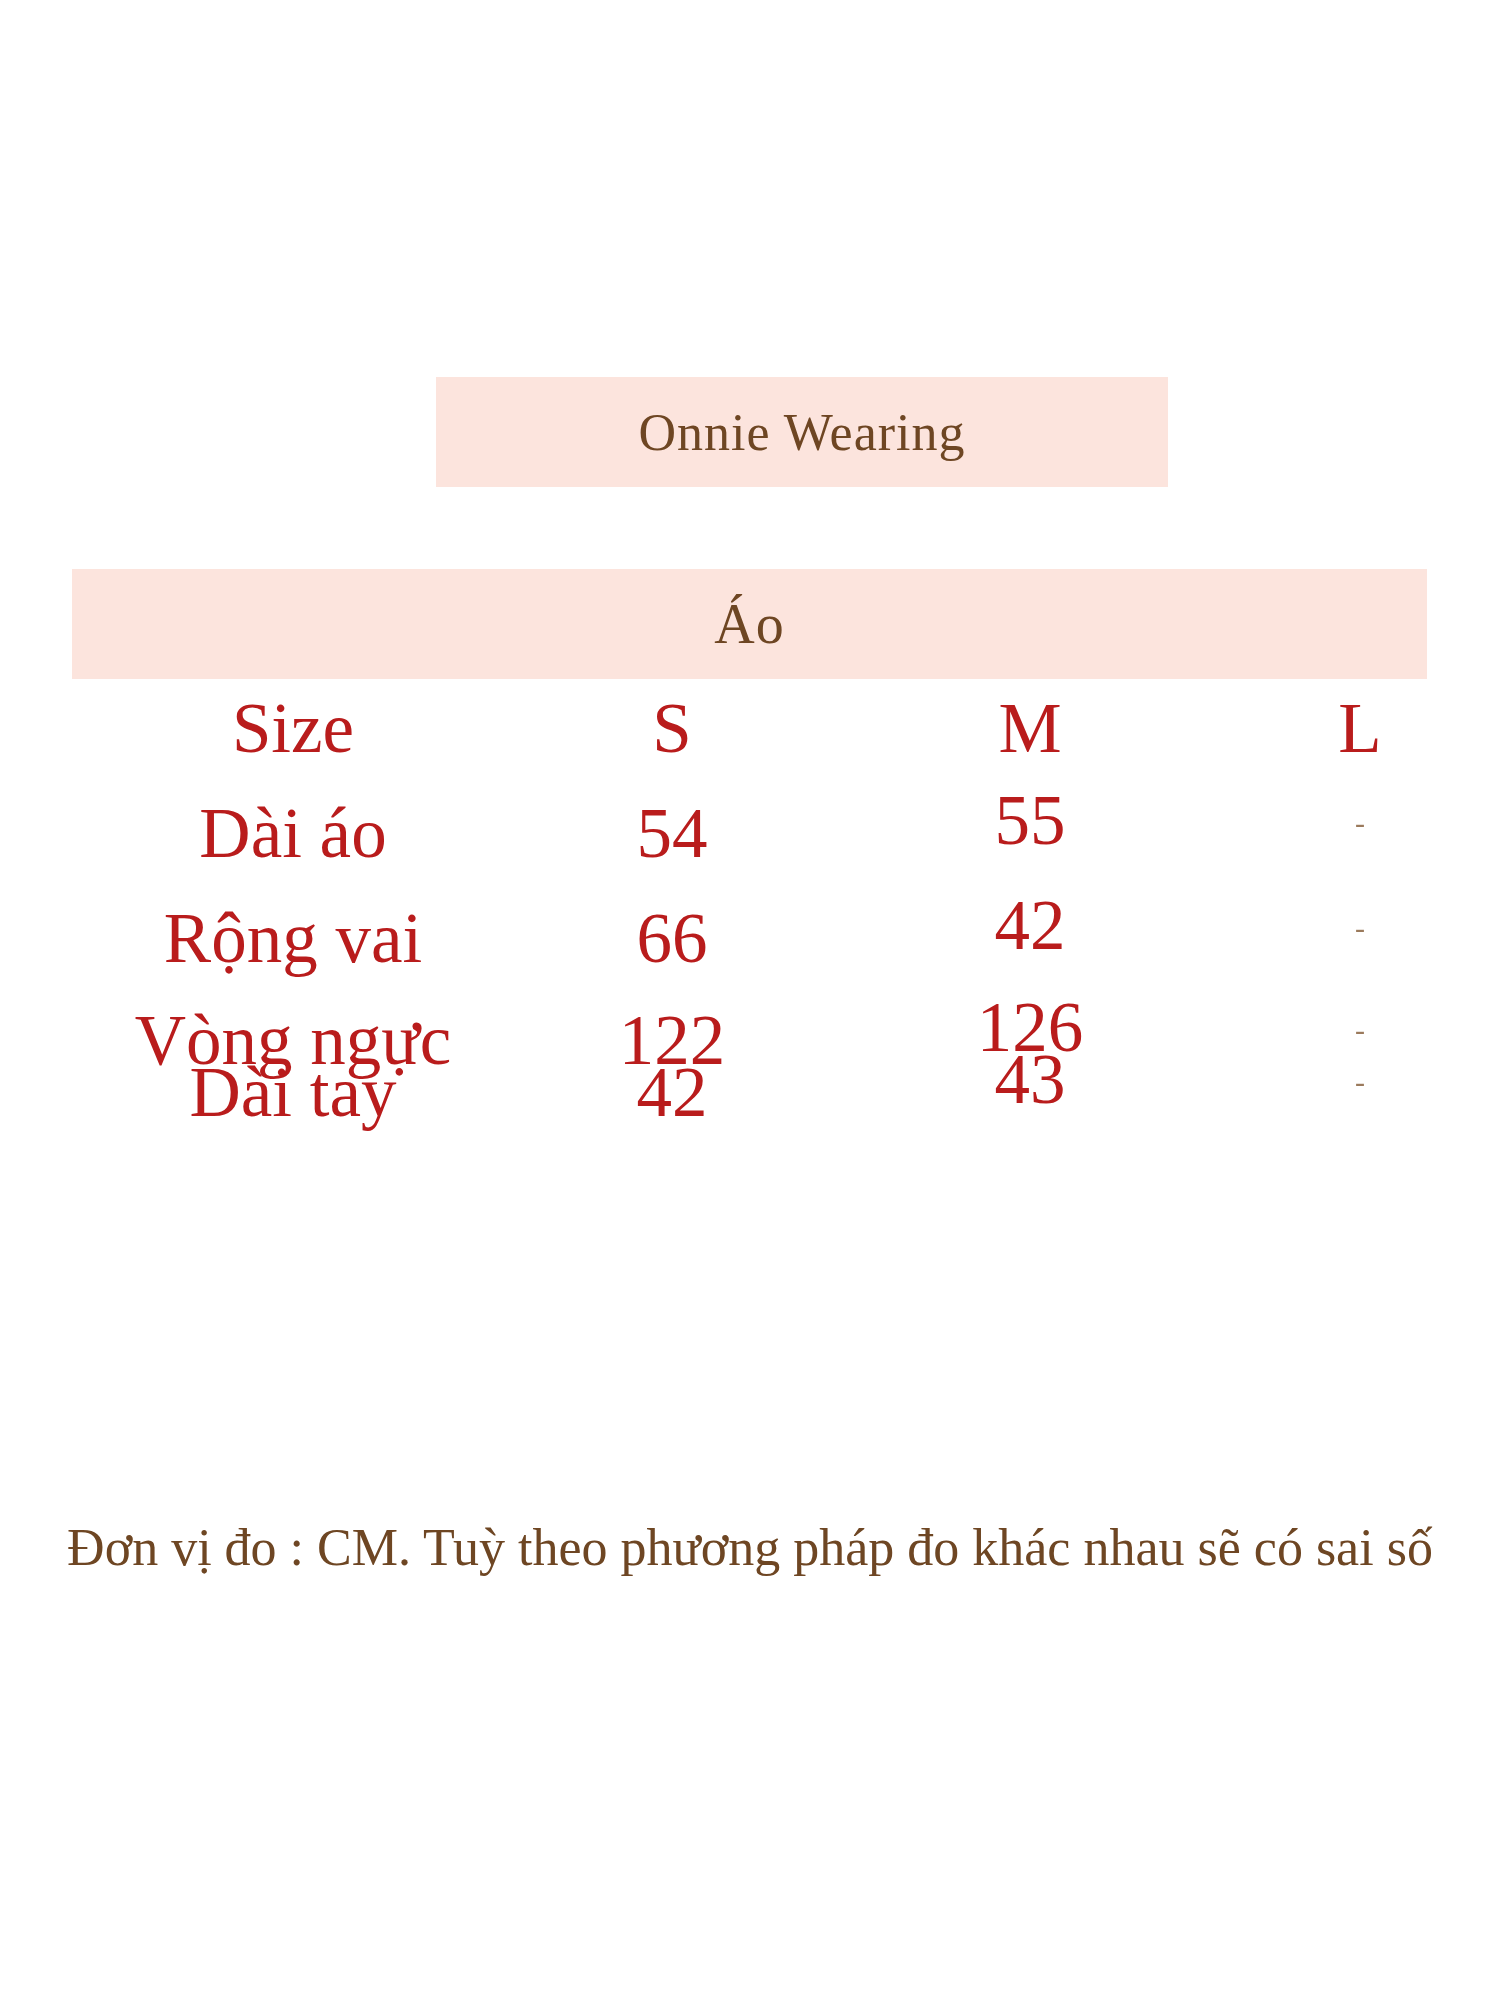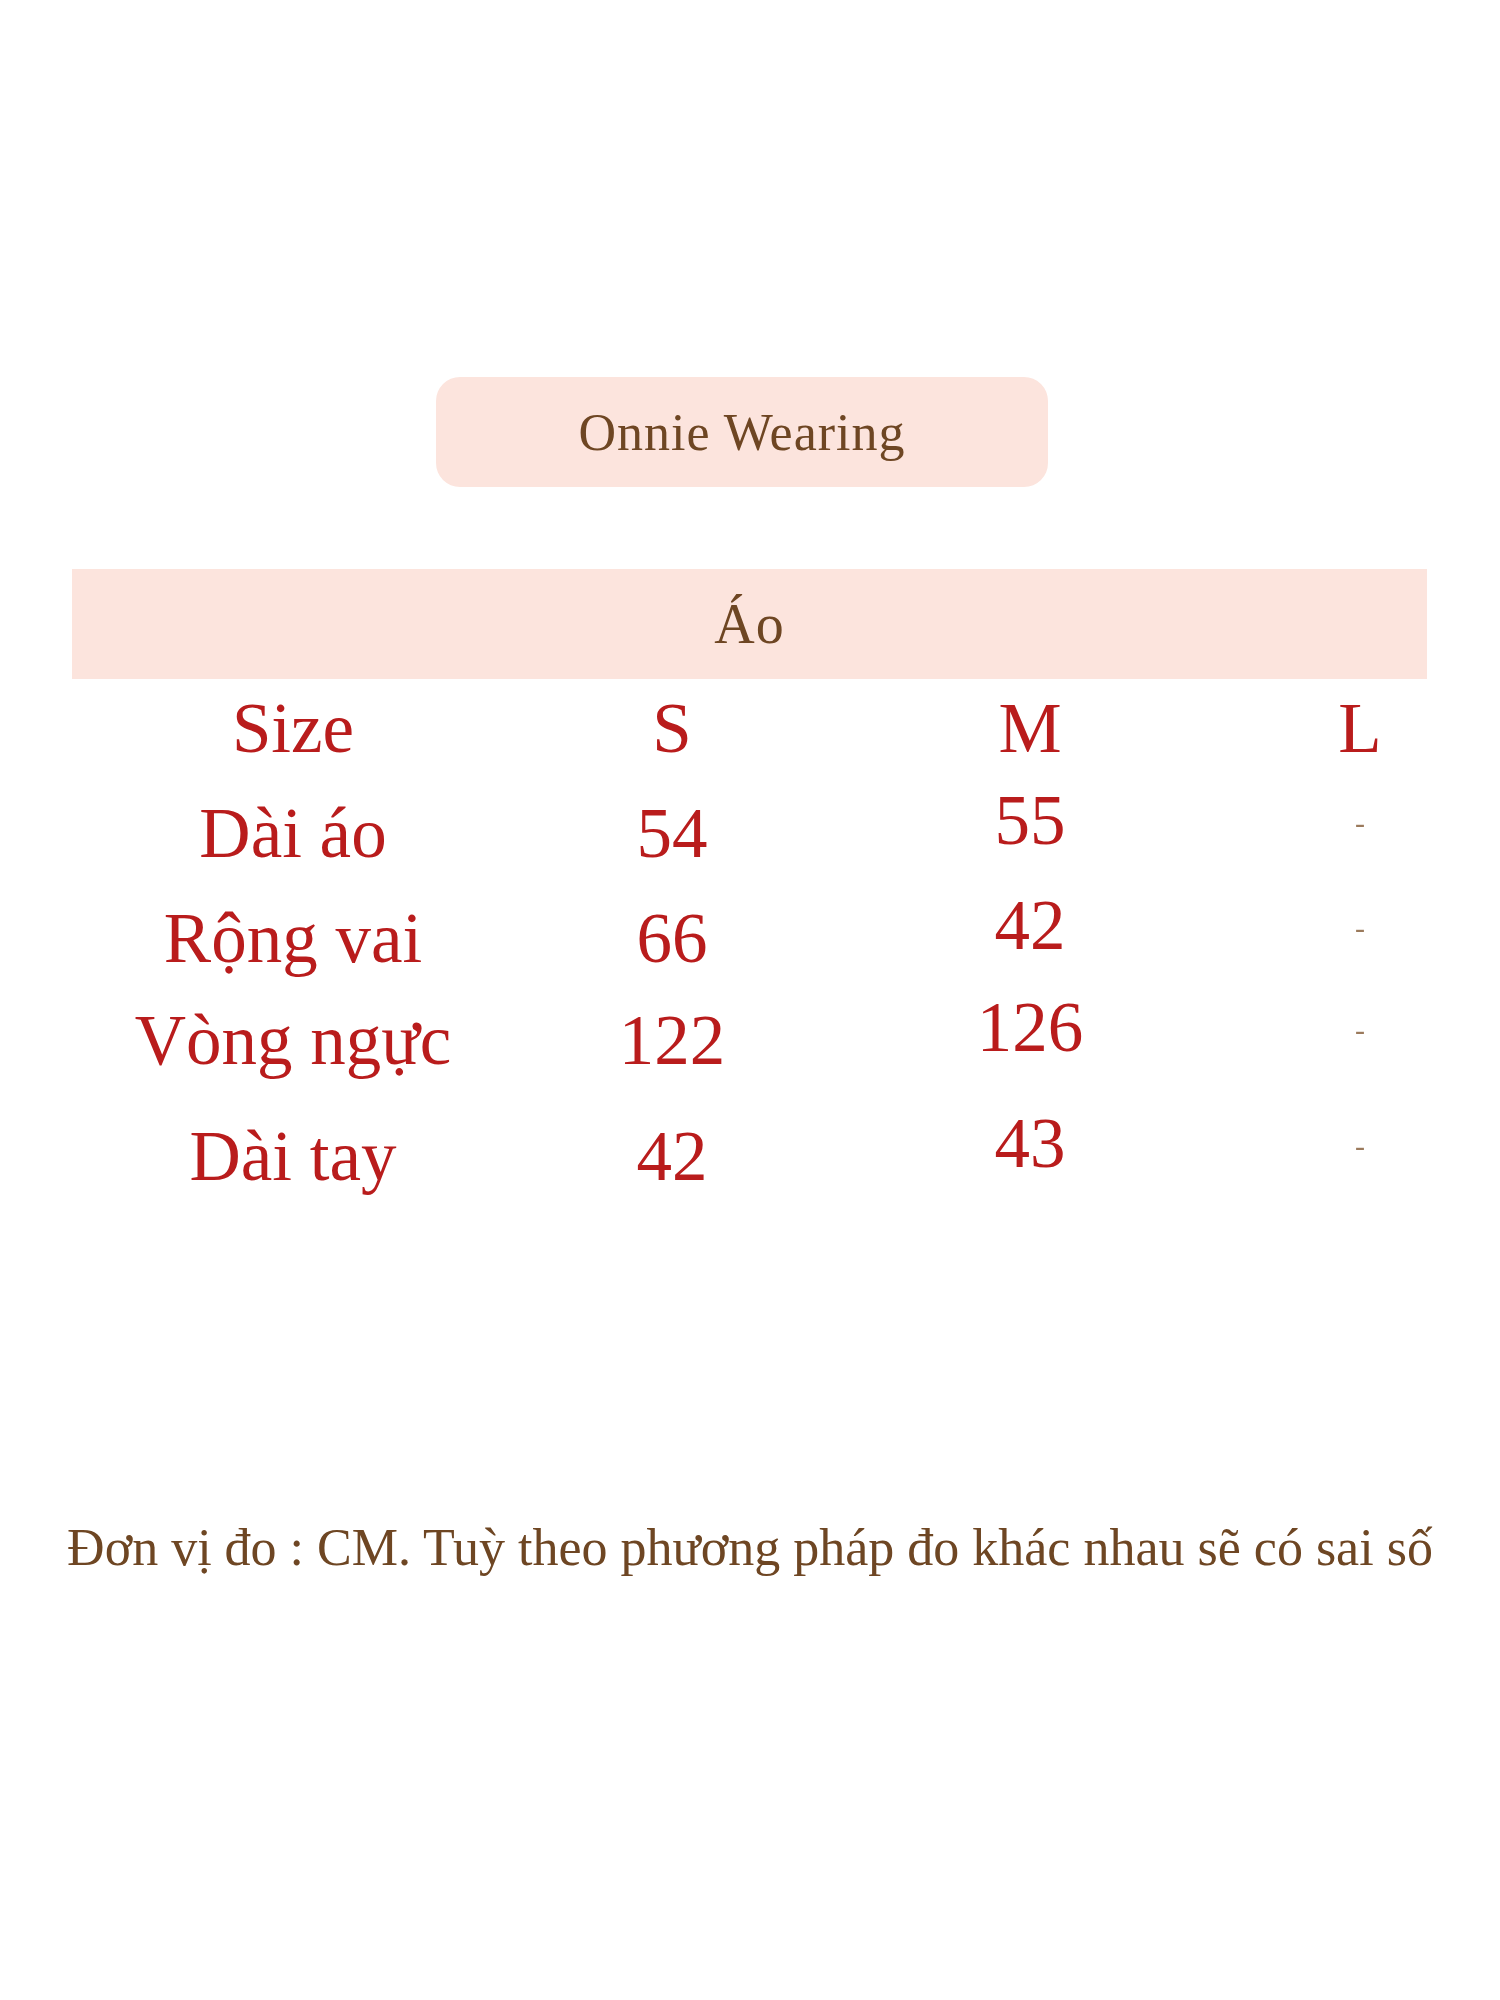--- a/index.html
+++ b/index.html
@@ -9,21 +9,21 @@
     font-family:"Liberation Serif","DejaVu Serif",serif;
     position:relative;
     overflow:hidden;
   }
   .pink-block{
     position:absolute;
     background:#fce4dd;
     display:flex;align-items:center;justify-content:center;
   }
   #brand-badge{
-    left:436px;top:377px;width:612px;height:110px;border-radius:24px;
+    left:436px;top:377px;width:732px;height:110px;
   }
   #brand-badge .label{
     font-size:52px;color:#6e4623;letter-spacing:1px;
   }
   #section-banner{
     left:72px;top:553px;width:1355px;height:110px;margin-top:16px;
   }
   #section-banner .label{
     font-size:56px;color:#6e4623;letter-spacing:1px;
   }
@@ -37,21 +37,21 @@
   
   .col-label{left:293px;}
   .col-s{left:672px;}
   .col-m{left:1030px;}
   .col-l{left:1360px;}
   
   .row-h{top:728px;}
   .row-0{top:833px;}
   .row-1{top:938px;}
   .row-2{top:1040px;}
-  .row-3{top:1156px;}
+  .row-3{top:1092px;}
   
   .m-val{margin-top:-13px;}
   
   .dash{font-size:30px;color:#9b7a5c;margin-top:-10px;}
   #footer-note{
     position:absolute;
     left:0;top:1522px;width:1500px;
     text-align:center;
     color:#6e4623;
     font-size:52px;

